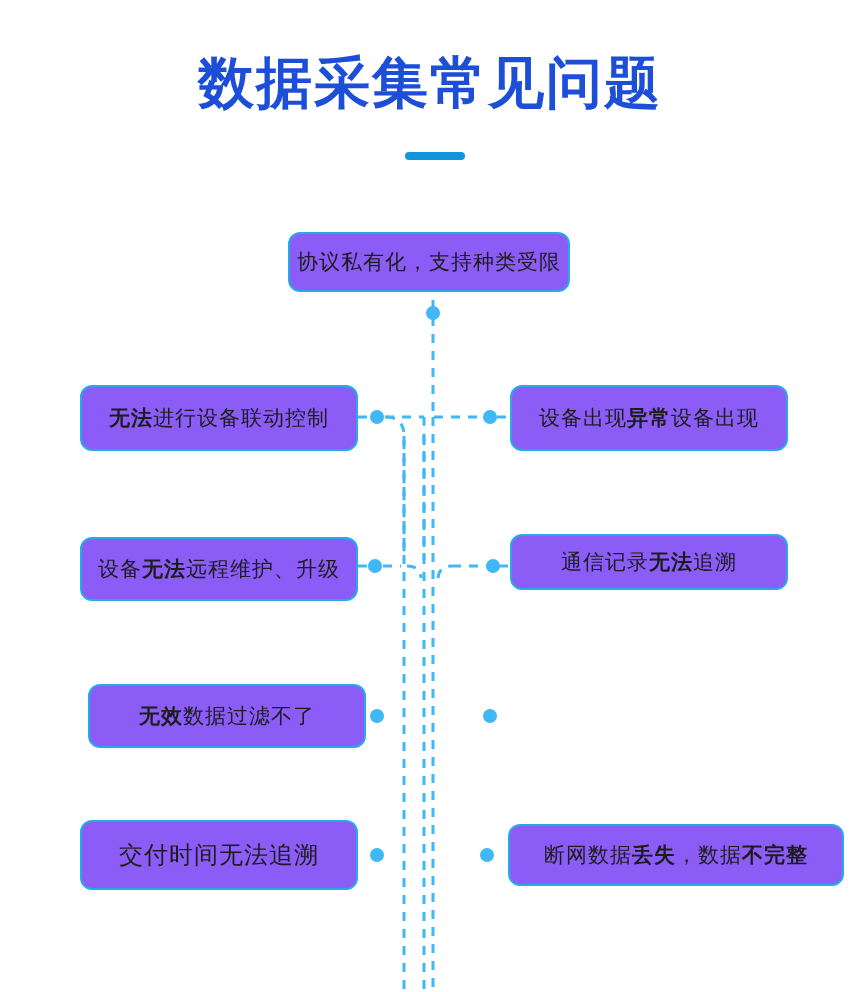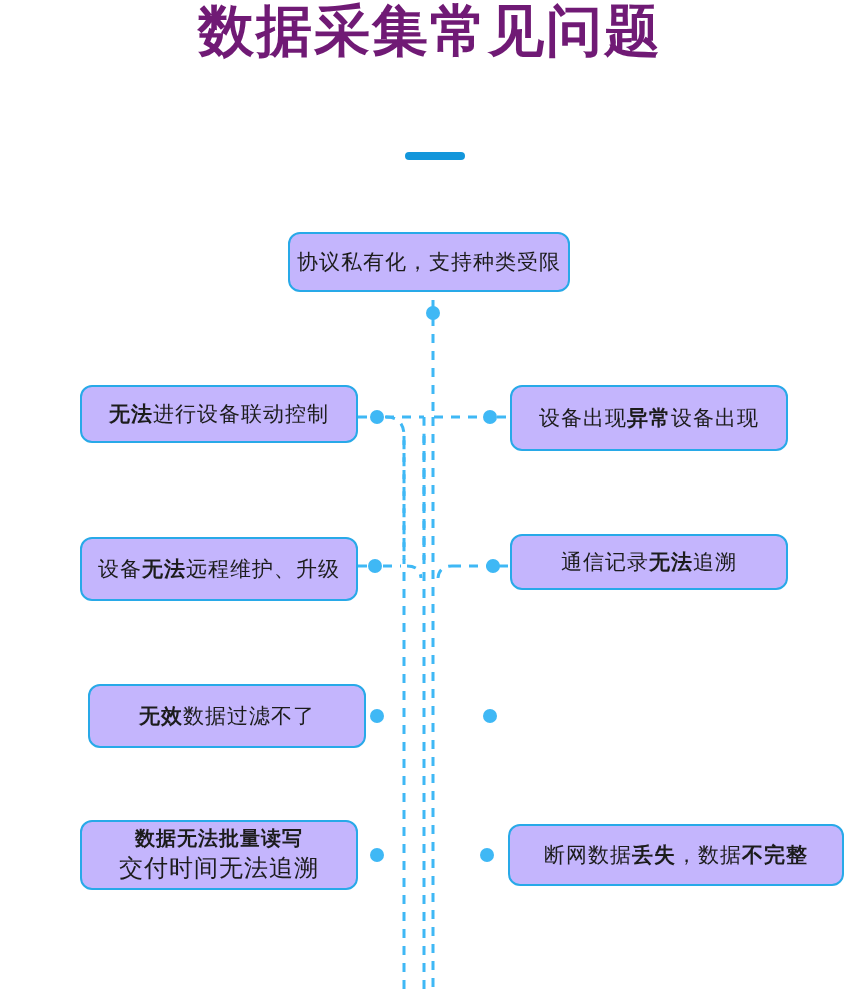--- a/index.html
+++ b/index.html
@@ -19,24 +19,25 @@
   
   #header {
     position: absolute;
     left: 0;
     top: 0;
     width: 860px;
     text-align: center;
   }
   #page-title {
     margin: 0;
+    padding-top: 52px;
     font-size: 56px;
     font-weight: 700;
     letter-spacing: 2px;
-    color: #701a75;
+    color: #1d4ed8;
     line-height: 1.1;
     white-space: nowrap;
   }
   #title-underline {
     position: absolute;
     left: 405px;
     top: 152px;
     width: 60px;
     height: 8px;
     border-radius: 4px;
@@ -57,39 +58,39 @@
     top: 0;
     width: 860px;
     height: 992px;
     pointer-events: none;
   }
 
   
   .node {
     position: absolute;
     box-sizing: border-box;
-    background: #c4b5fd;
+    background: #8b5cf6;
     border: 2px solid #28A9E8;
     border-radius: 12px;
     display: flex;
     flex-direction: column;
     align-items: center;
     justify-content: center;
     text-align: center;
     color: #1c1c1c;
     font-size: 21px;
     line-height: 1.35;
     letter-spacing: 1px;
     white-space: nowrap;
   }
   .node b { font-weight: 700; }
 
   .node-top   { left: 288px; top: 232px;  width: 282px; height: 60px; }
 
-  .node-l1    { left: 80px;  top: 385px;  width: 278px; height: 58px; }
+  .node-l1    { left: 80px;  top: 385px;  width: 278px; height: 66px; }
   .node-r1    { left: 510px; top: 385px;  width: 278px; height: 66px; }
 
   .node-l2    { left: 80px;  top: 537px;  width: 278px; height: 64px; }
   .node-r2    { left: 510px; top: 534px;  width: 278px; height: 56px; }
 
   .node-l3    { left: 88px;  top: 684px;  width: 278px; height: 64px; }
   .node-r3    { left: 510px; top: 684px;  width: 278px; height: 64px; }
 
   .node-l4    { left: 80px;  top: 820px;  width: 278px; height: 70px; }
   .node-r4    { left: 508px; top: 824px;  width: 336px; height: 62px; }
@@ -162,20 +163,19 @@
   </div>
   <div class="node node-r2">
     <span><span>通信记录</span><b>无法</b><span>追溯</span></span>
   </div>
 
   <div class="node node-l3">
     <span><b>无效</b><span>数据过滤不了</span></span>
   </div>
 
   <div class="node node-l4">
-    <span class="line1">数据无法批量读写</span>
     <span class="line2">交付时间无法追溯</span>
   </div>
   <div class="node node-r4">
     <span><span>断网数据</span><b>丢失</b><span>，数据</span><b>不完整</b></span>
   </div>
 
 </div>
 
 </body></html>

